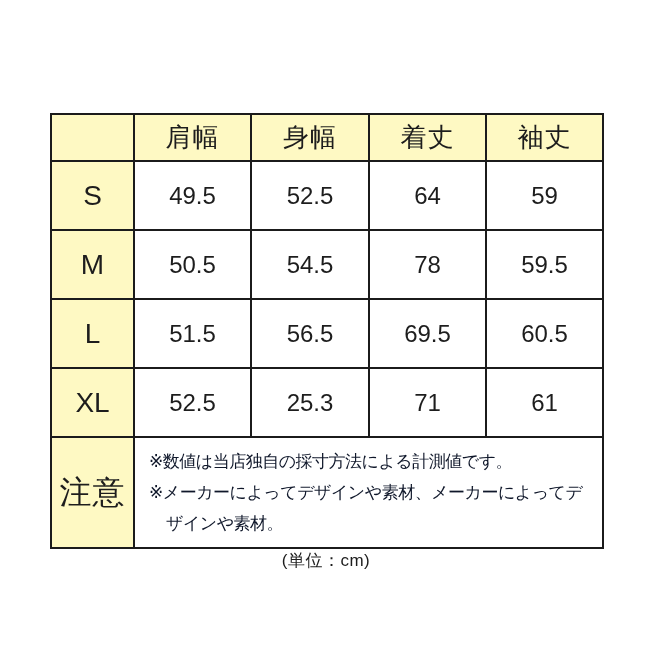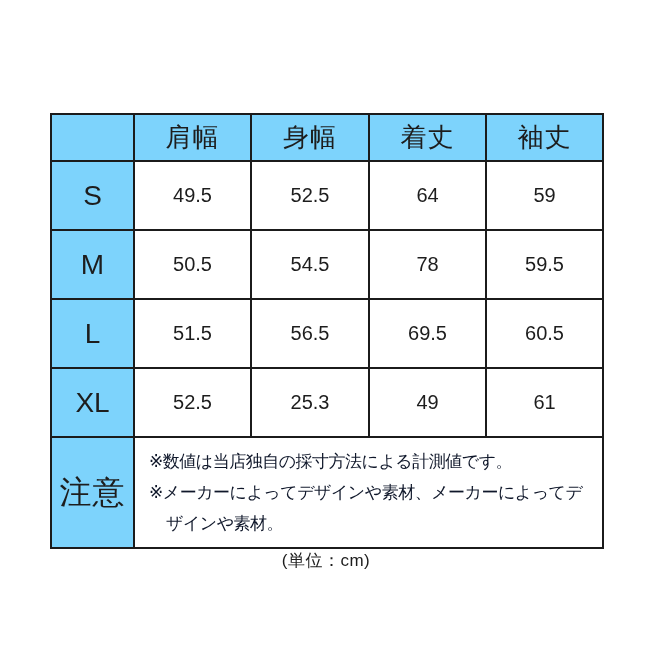--- a/index.html
+++ b/index.html
@@ -31,37 +31,37 @@
   }
   .size-chart th,
   .size-chart td {
     border: 2px solid #1b1b1b;
     text-align: center;
     vertical-align: middle;
     padding: 0;
     font-weight: 400;
   }
   .cell-gray {
-    background: #7dd3fc;
+    background: #fef9c3;
   }
   tr.header-row {
     height: 47px;
   }
   tr.header-row th {
     font-size: 26px;
     letter-spacing: 1px;
   }
   tr.size-row {
     height: 69px;
   }
   tr.size-row .size-label {
     font-size: 28px;
   }
   tr.size-row .measure {
-    font-size: 20px;
+    font-size: 24px;
   }
   tr.notes-row {
     height: 104px;
   }
   tr.notes-row .notes-label {
     font-size: 32px;
     letter-spacing: 1px;
   }
   td.notes-cell {
     text-align: left;
@@ -133,21 +133,21 @@
       <td class="measure">51.5</td>
       <td class="measure">56.5</td>
       <td class="measure">69.5</td>
       <td class="measure">60.5</td>
     </tr>
 
     <tr class="size-row">
       <td class="cell-gray size-label">XL</td>
       <td class="measure">52.5</td>
       <td class="measure">25.3</td>
-      <td class="measure">49</td>
+      <td class="measure">71</td>
       <td class="measure">61</td>
     </tr>
 
     <tr class="notes-row">
       <td class="cell-gray notes-label">注意</td>
       <td class="notes-cell" colspan="4">
         <p class="note-line">※数値は当店独自の採寸方法による計測値です。</p>
         <p class="note-line">※メーカーによってデザインや素材、メーカーによってデザインや素材。</p>
       </td>
     </tr>

